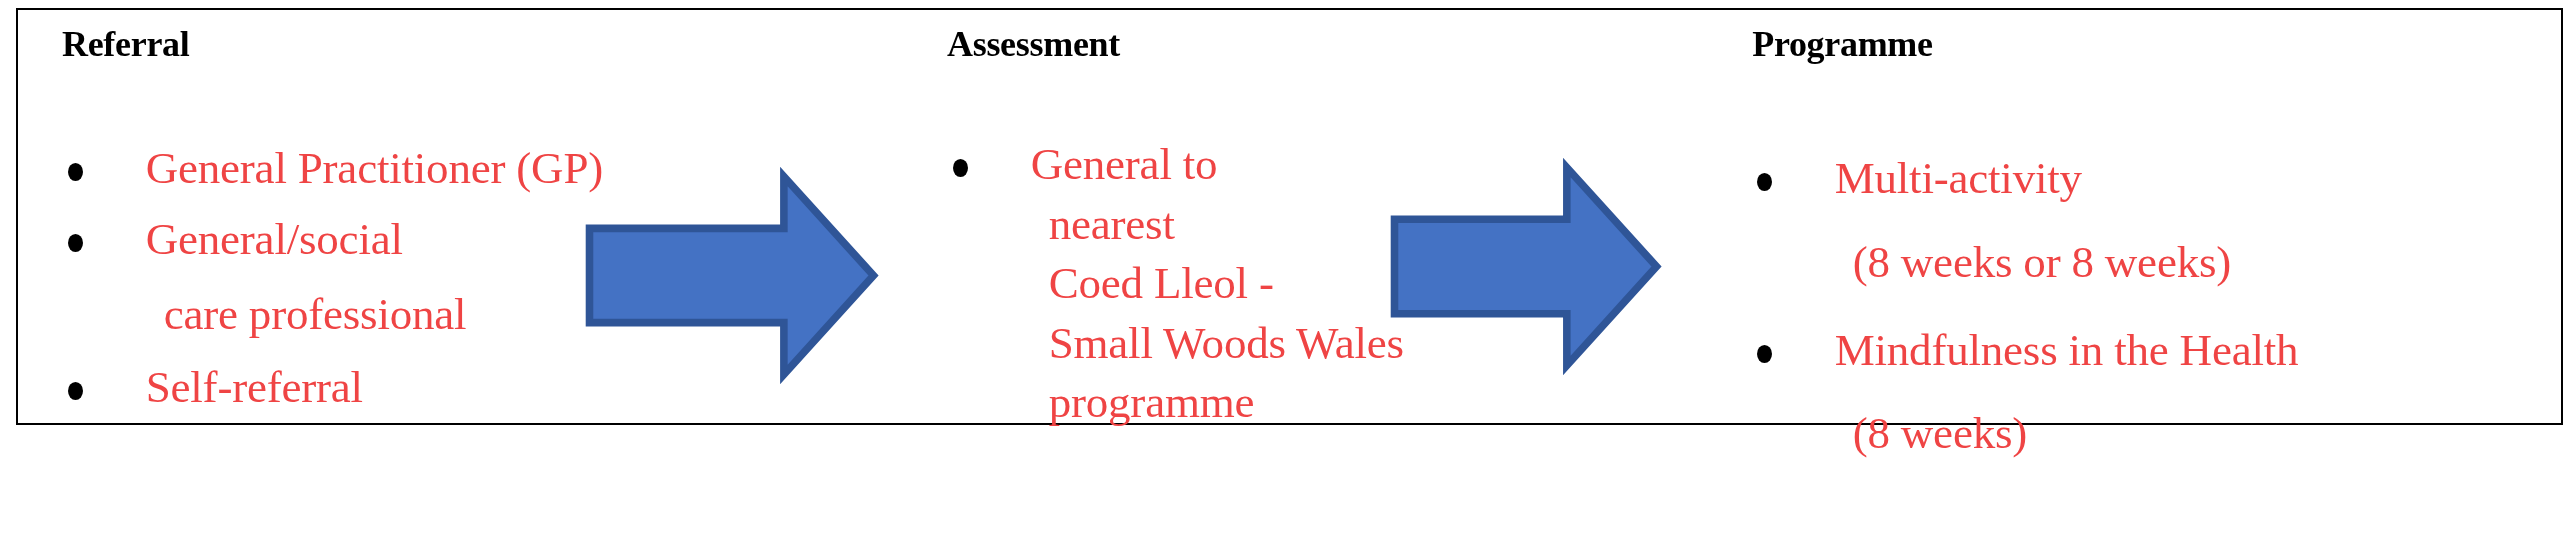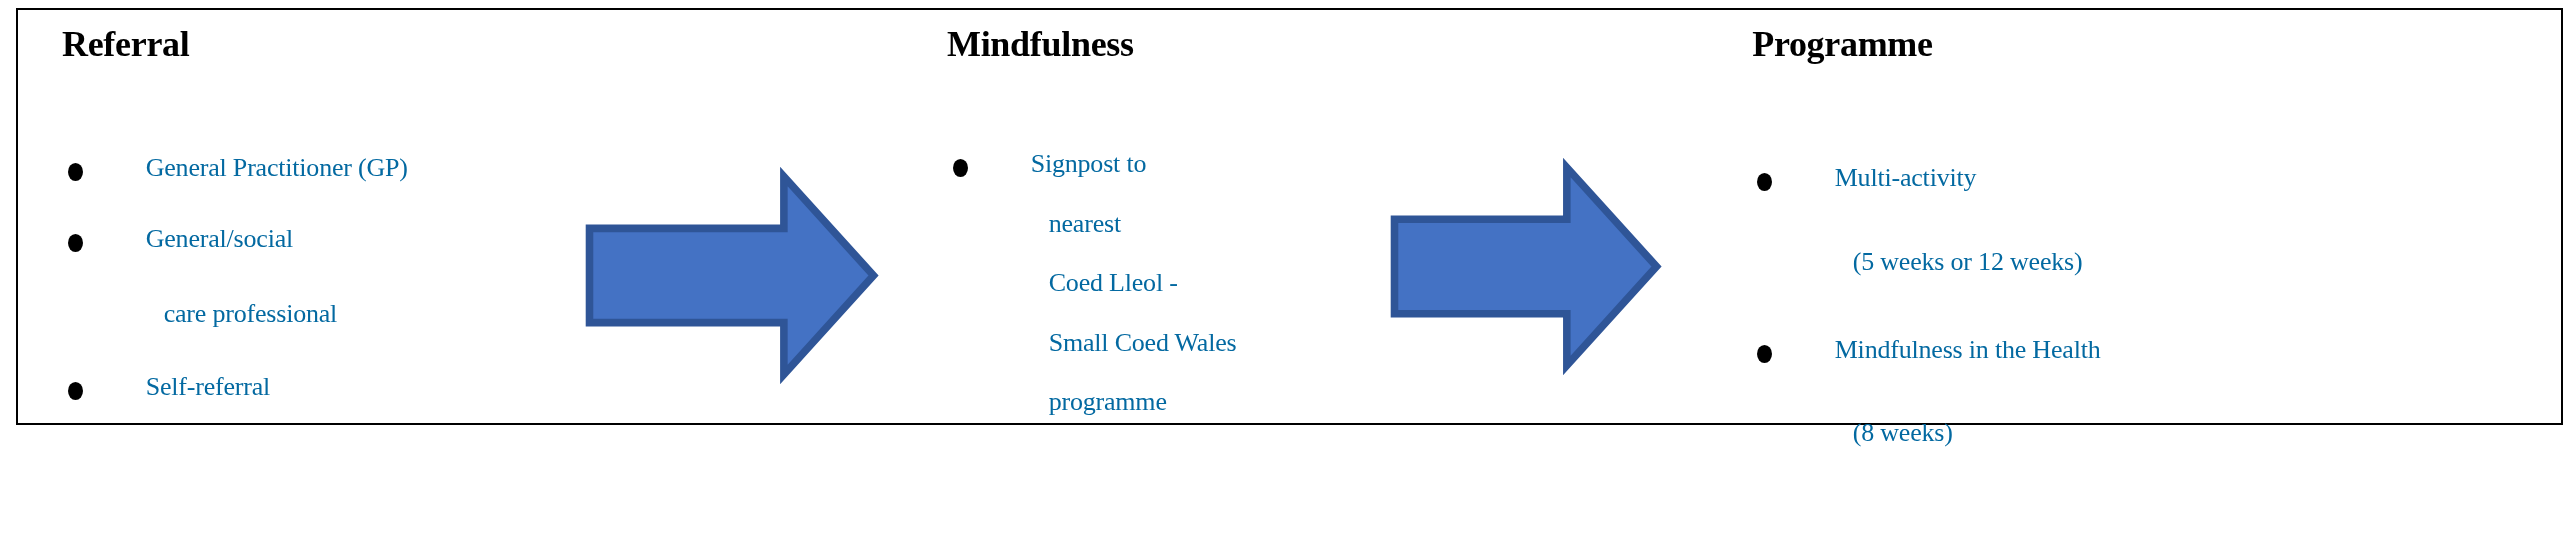--- a/index.html
+++ b/index.html
@@ -67,23 +67,23 @@
     top: -9.3px;
     width: 15.7px;
     height: 18.6px;
     background: #000000;
     border-radius: 50%;
   }
   .bullet-text {
     position: absolute;
     left: 100px;
     top: -26px;
-    font-size: 26px;
+    font-size: 45px;
     line-height: 44px;
-    color: #0369a1;
+    color: #ef4444;
     white-space: nowrap;
     letter-spacing: -0.2px;
   }
   
   .bullet-line.cont .bullet-text { left: 118px; font-family: Liberation Serif, serif; }
 
   
   .arrow {
     position: absolute;
     overflow: visible;
@@ -123,39 +123,39 @@
         </div>
 
       </div>
     </div>
 
     <svg class="arrow" id="arrow-1" viewBox="0 0 500 352">
       <polygon points="6,95 340,95 340,6 494,176 340,346 340,257 6,257" fill="#4472C4" stroke="#2F5597" stroke-width="13" stroke-linejoin="miter"></polygon>
     </svg>
 
     <div class="column" id="column-assessment">
-      <div class="col-title">Mindfulness</div>
+      <div class="col-title">Assessment</div>
 
       <div class="bullet-list">
 
         <div class="bullet-line" style="top:158px;">
           <span class="bullet-dot"></span>
-          <span class="bullet-text">Signpost to</span>
+          <span class="bullet-text">General to</span>
         </div>
 
         <div class="bullet-line cont" style="top:218px;">
           <span class="bullet-text">nearest</span>
         </div>
 
         <div class="bullet-line cont" style="top:277px;">
           <span class="bullet-text">Coed Lleol -</span>
         </div>
 
         <div class="bullet-line cont" style="top:337px;">
-          <span class="bullet-text">Small Coed Wales</span>
+          <span class="bullet-text">Small Woods Wales</span>
         </div>
 
         <div class="bullet-line cont" style="top:396px;">
           <span class="bullet-text">programme</span>
         </div>
 
       </div>
     </div>
 
     <svg class="arrow" id="arrow-2" viewBox="0 0 462 352">
@@ -166,21 +166,21 @@
       <div class="col-title">Programme</div>
 
       <div class="bullet-list">
 
         <div class="bullet-line" style="top:172px;">
           <span class="bullet-dot"></span>
           <span class="bullet-text">Multi-activity</span>
         </div>
 
         <div class="bullet-line cont" style="top:256px;">
-          <span class="bullet-text">(5 weeks or 12 weeks)</span>
+          <span class="bullet-text">(8 weeks or 8 weeks)</span>
         </div>
 
         <div class="bullet-line" style="top:344px;">
           <span class="bullet-dot"></span>
           <span class="bullet-text">Mindfulness in the Health</span>
         </div>
 
         <div class="bullet-line cont" style="top:427px;">
           <span class="bullet-text">(8 weeks)</span>
         </div>

